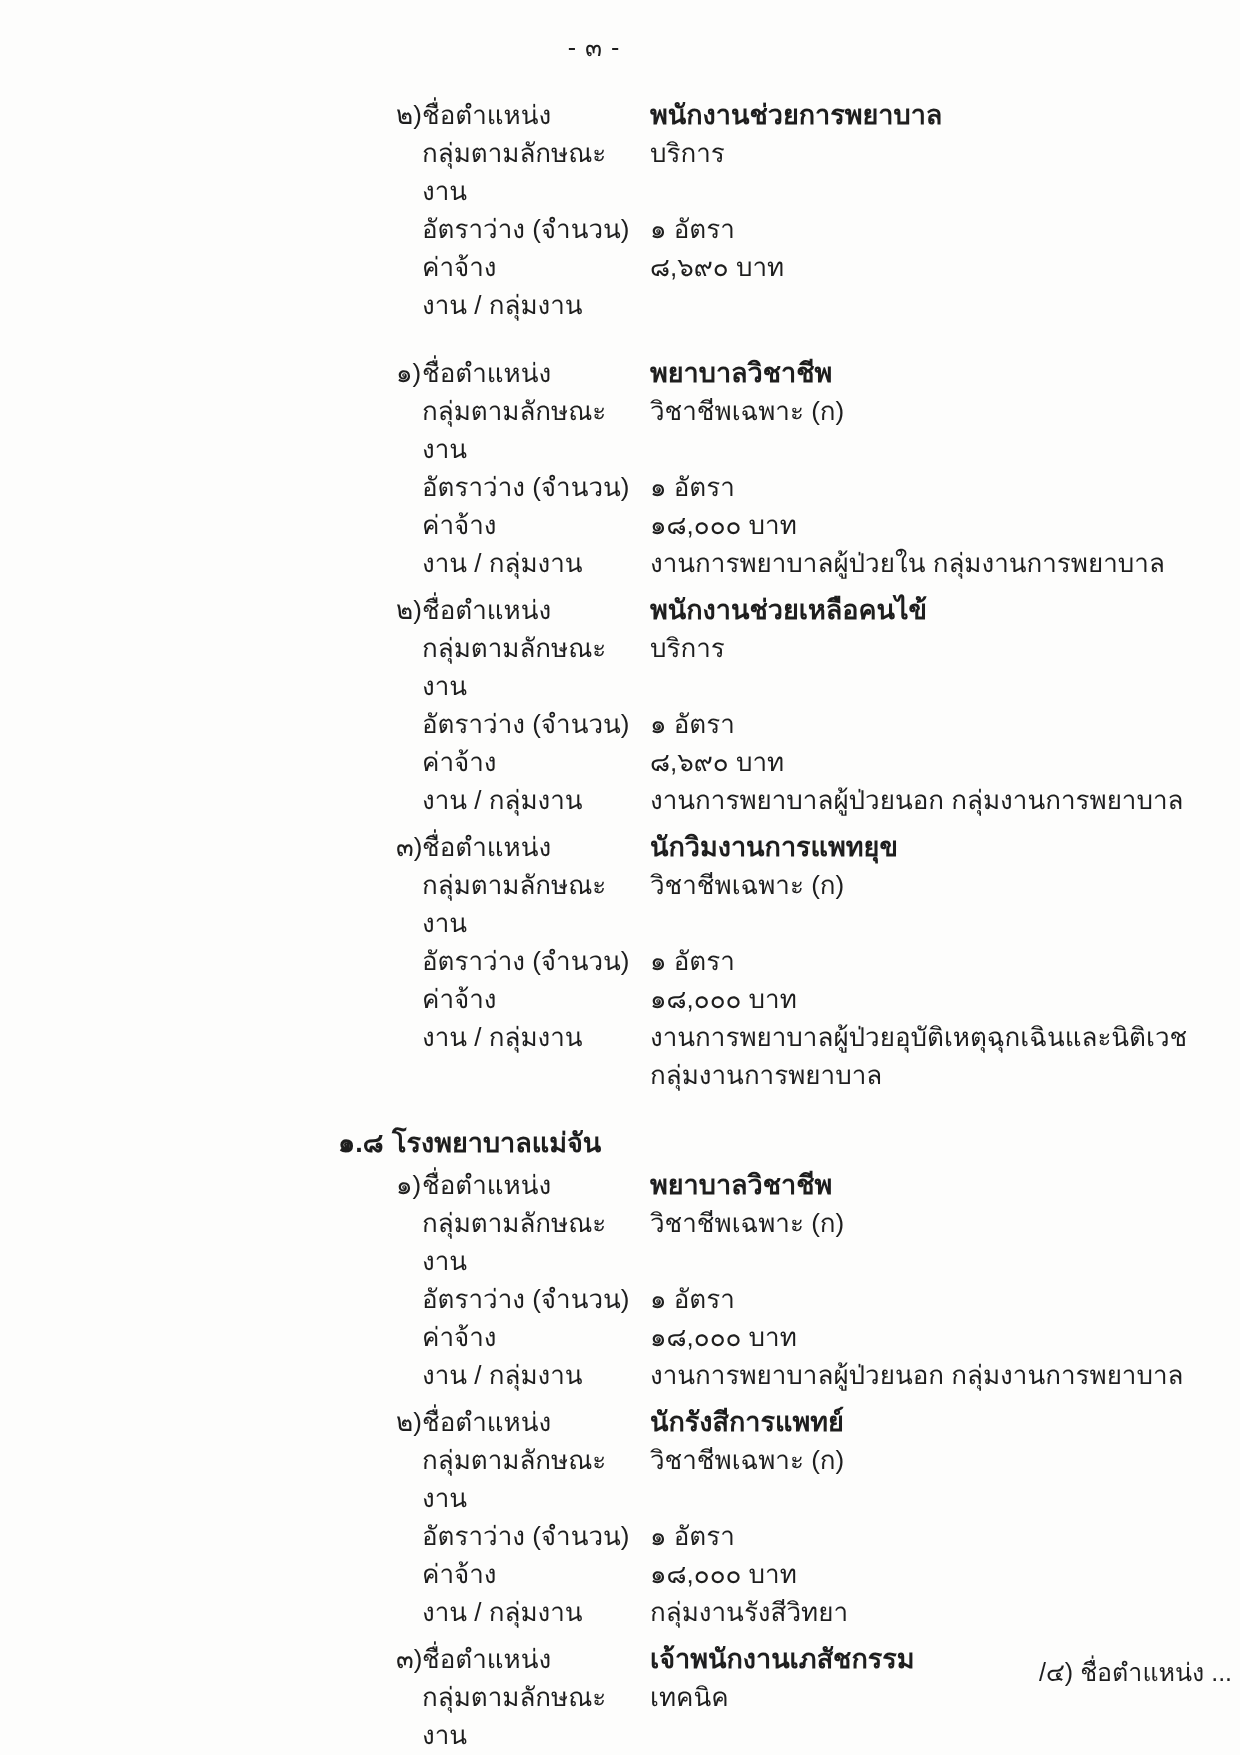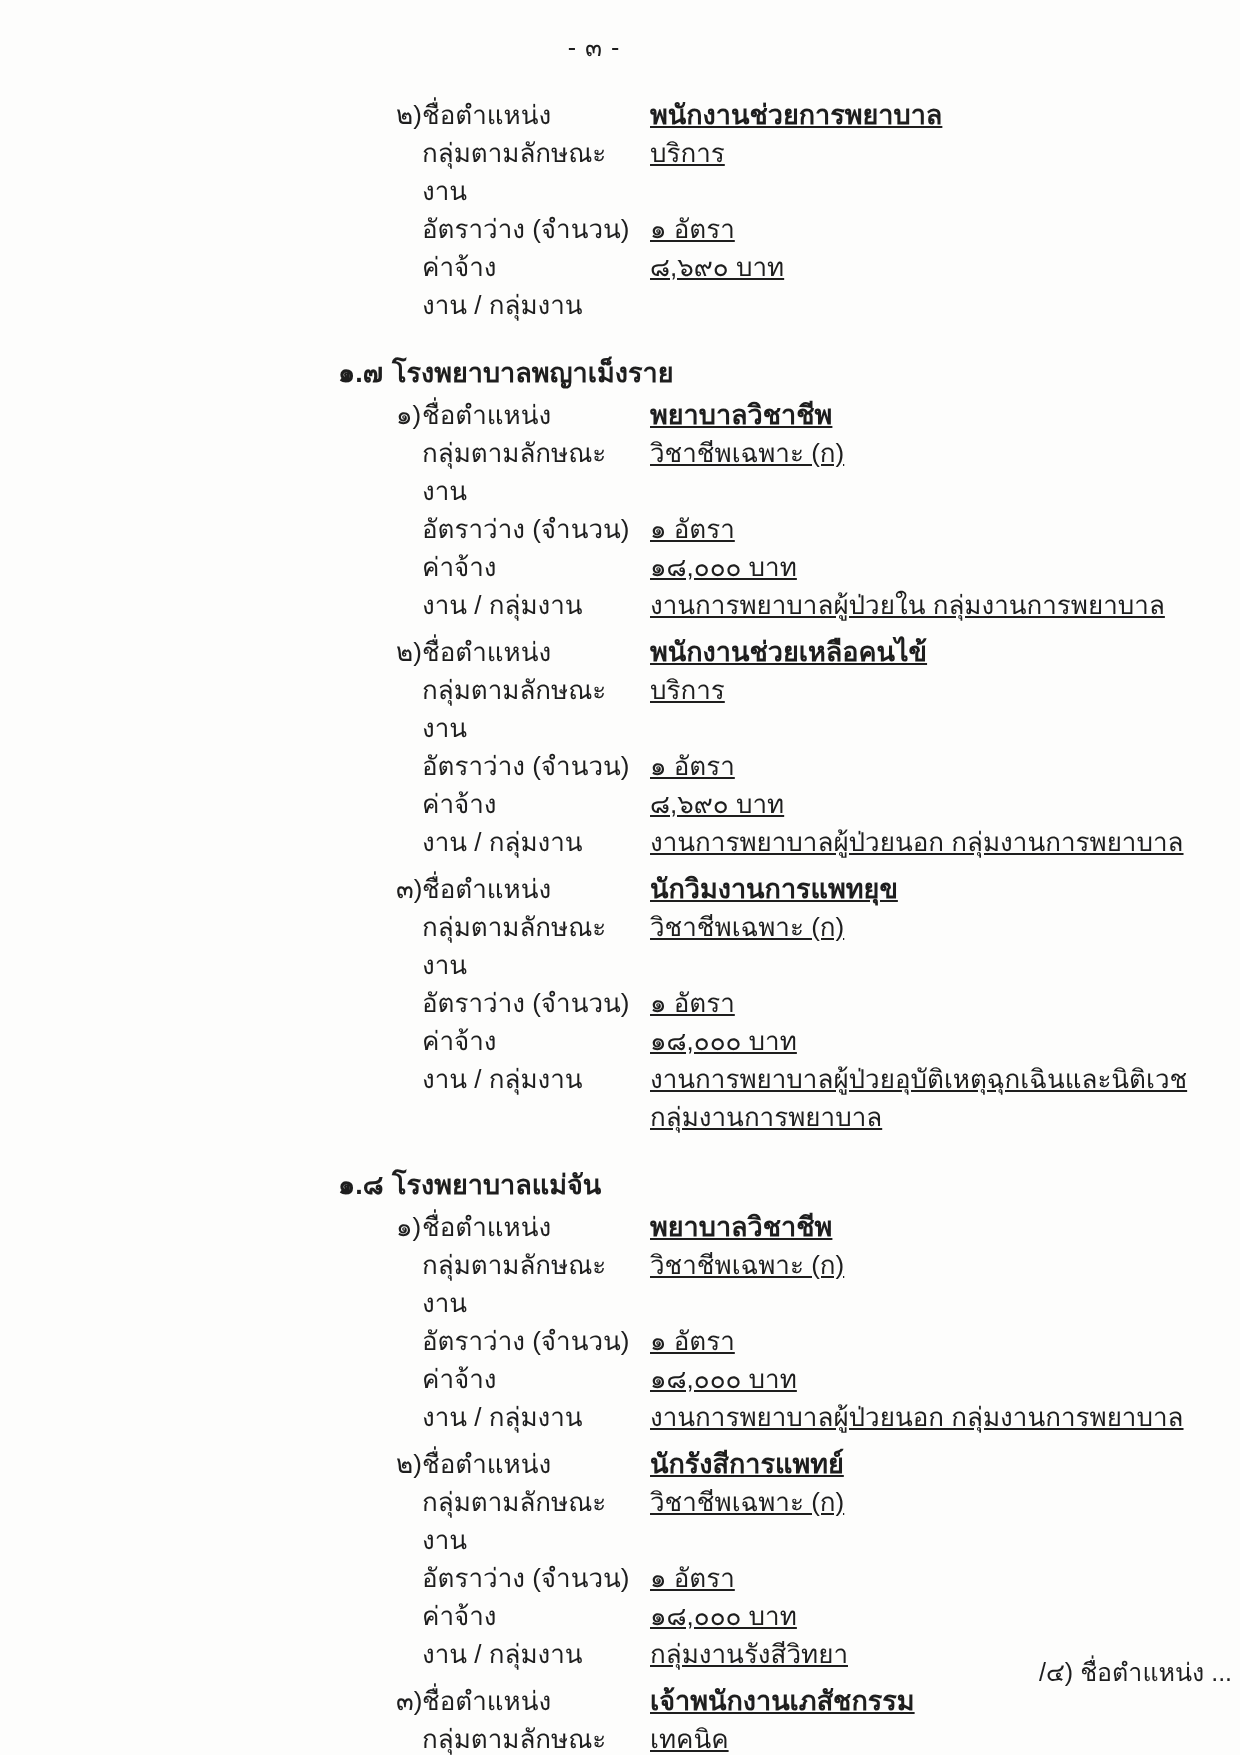--- a/index.html
+++ b/index.html
@@ -35,21 +35,21 @@
   .position-item { margin-top: 4px; }
   .position-item + .position-item { margin-top: 9px; }
   .field-row {
     display: flex;
     padding-left: 396px;
     line-height: 38px;
     font-size: 26px;
   }
   .item-number { width: 26px; flex: none; }
   .field-label { width: 228px; flex: none; }
-  .field-value { flex: 1; white-space: pre-line; text-decoration: underline; }
+  .field-value { flex: 1; white-space: pre-line; }
   .field-value.bold { font-weight: 700; font-size: 27px; }
   .footer-note {
     position: absolute;
     left: 994px;
     top: 1655px;
     font-size: 25px;
     line-height: 34px;
     margin-left: 45px;
   }
 </style>
@@ -89,24 +89,20 @@
 
   <div class="field-row">
     <span class="item-number"></span>
     <span class="field-label">งาน / กลุ่มงาน</span>
   </div>
 </div>
 </div>
   </section>
 
   <section class="hospital-section">
-    <div class="section-header">
-      <span class="section-number">๑.๗</span>
-      <span class="section-title">โรงพยาบาลพญาเม็งราย</span>
-    </div>
     <div class="items">
   <div class="position-item">
   <div class="field-row">
     <span class="item-number">๑)</span>
     <span class="field-label">ชื่อตำแหน่ง</span>
     <span class="field-value bold">พยาบาลวิชาชีพ</span>
   </div>
 
   <div class="field-row">
     <span class="item-number"></span>

